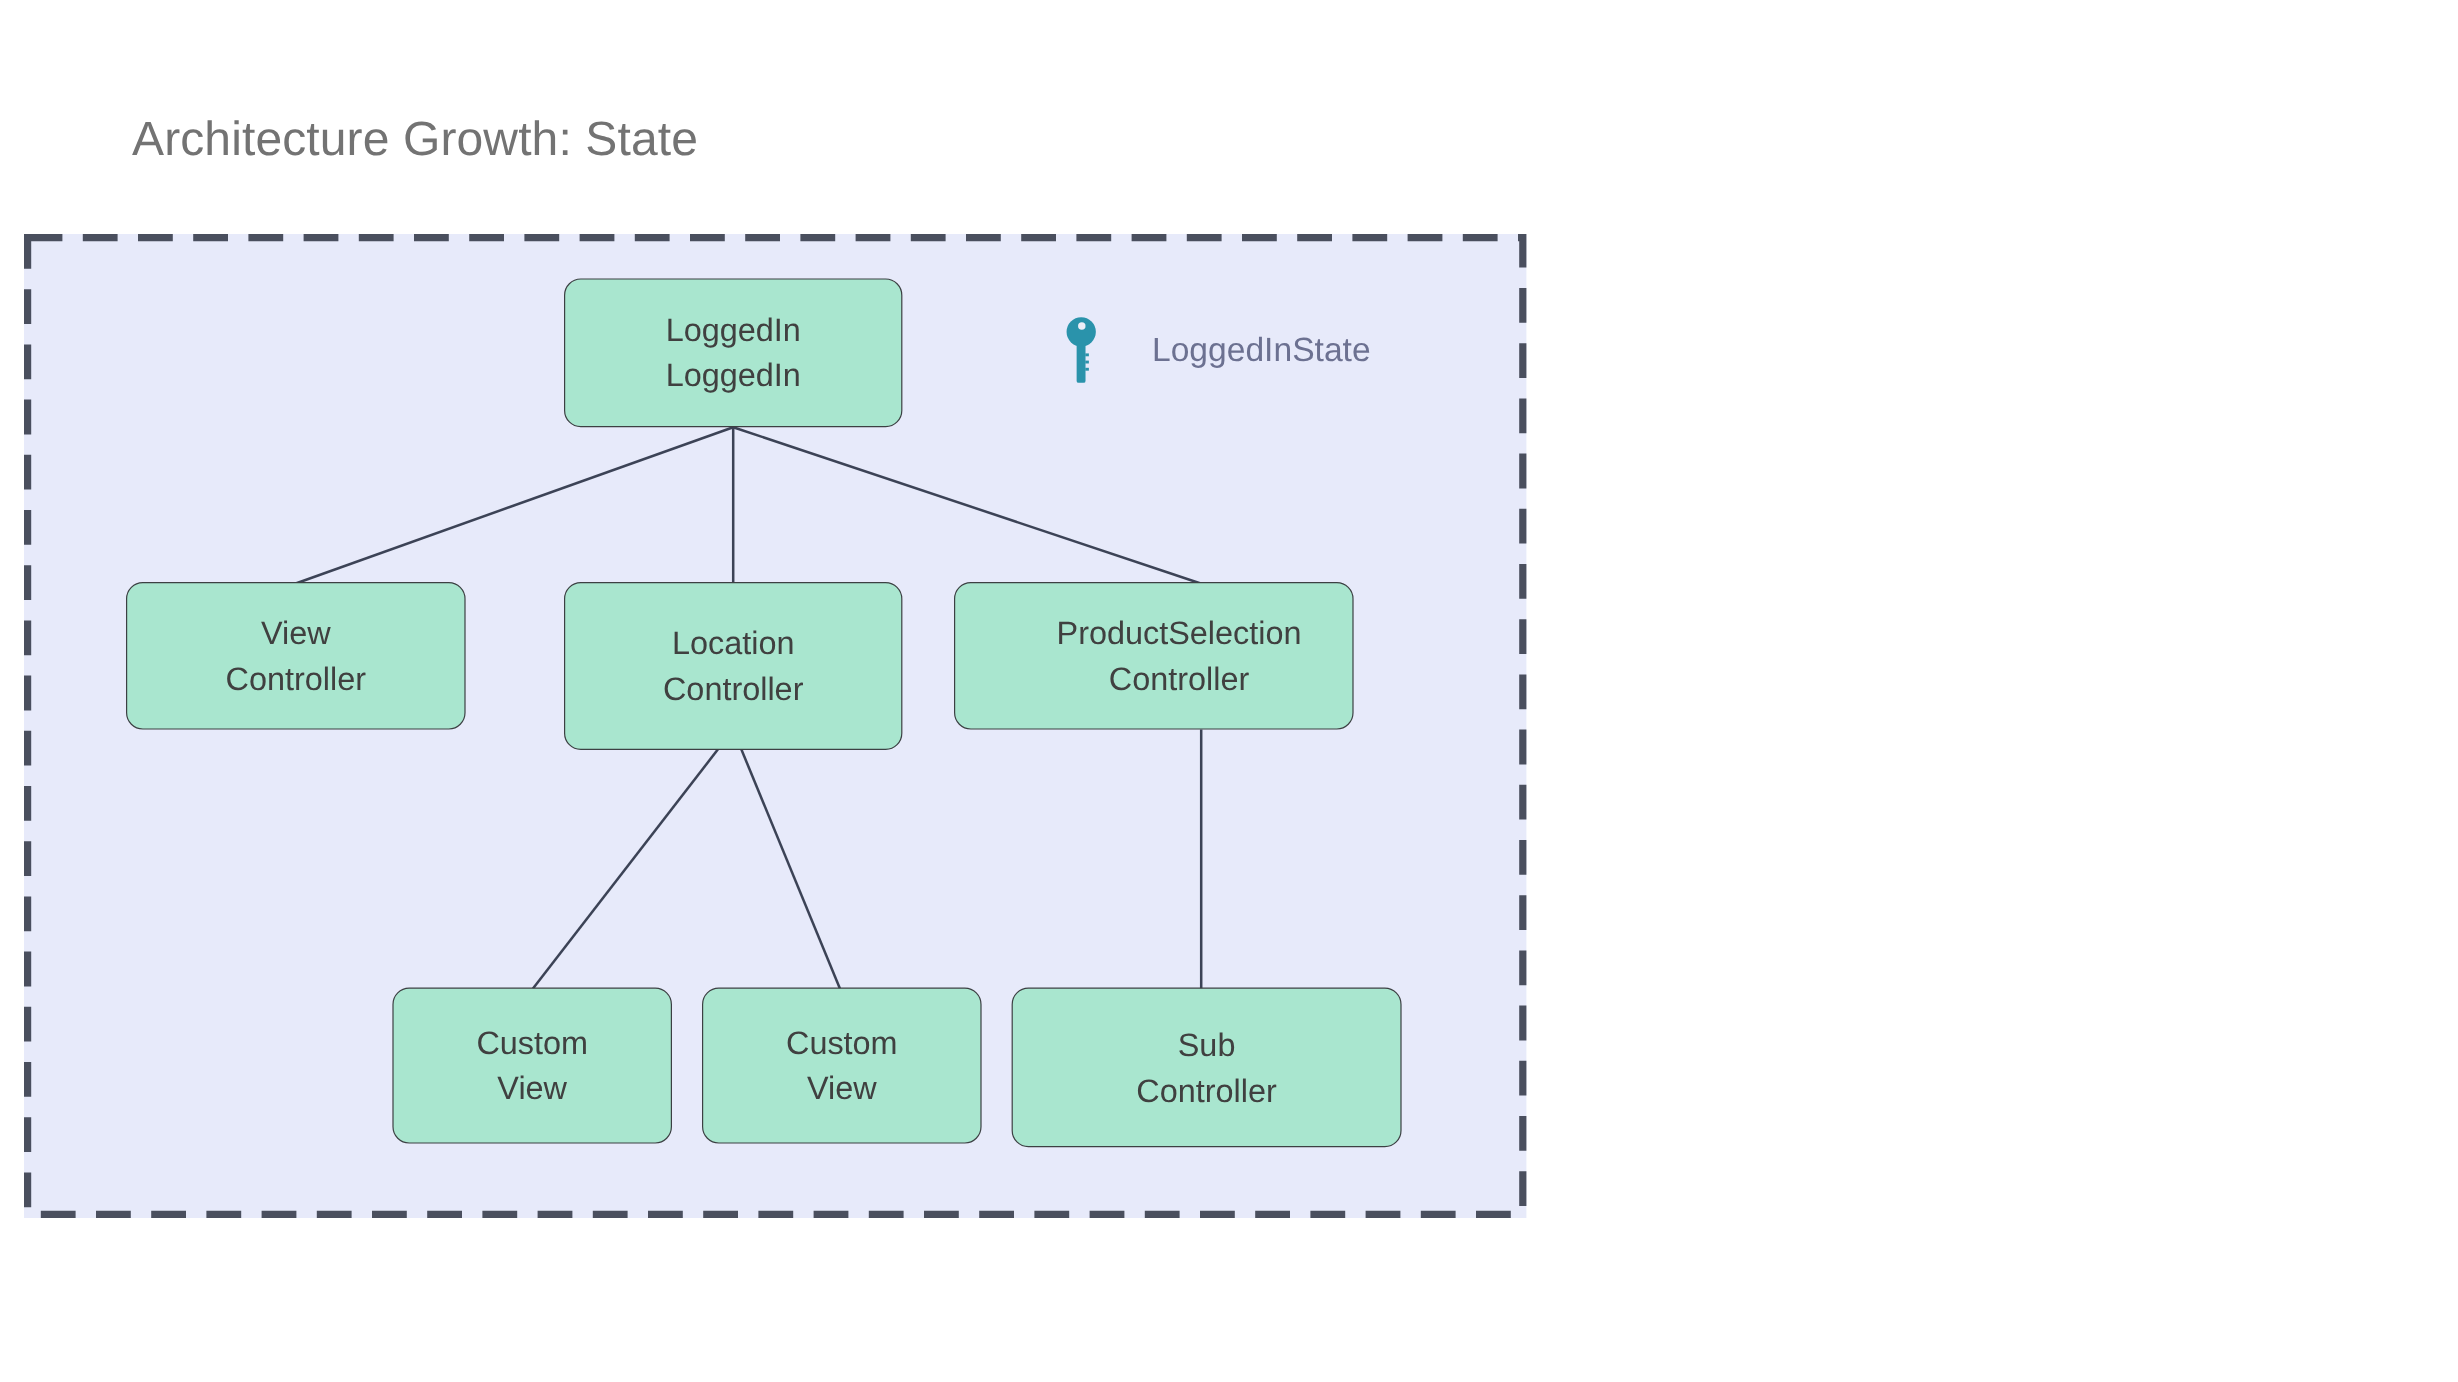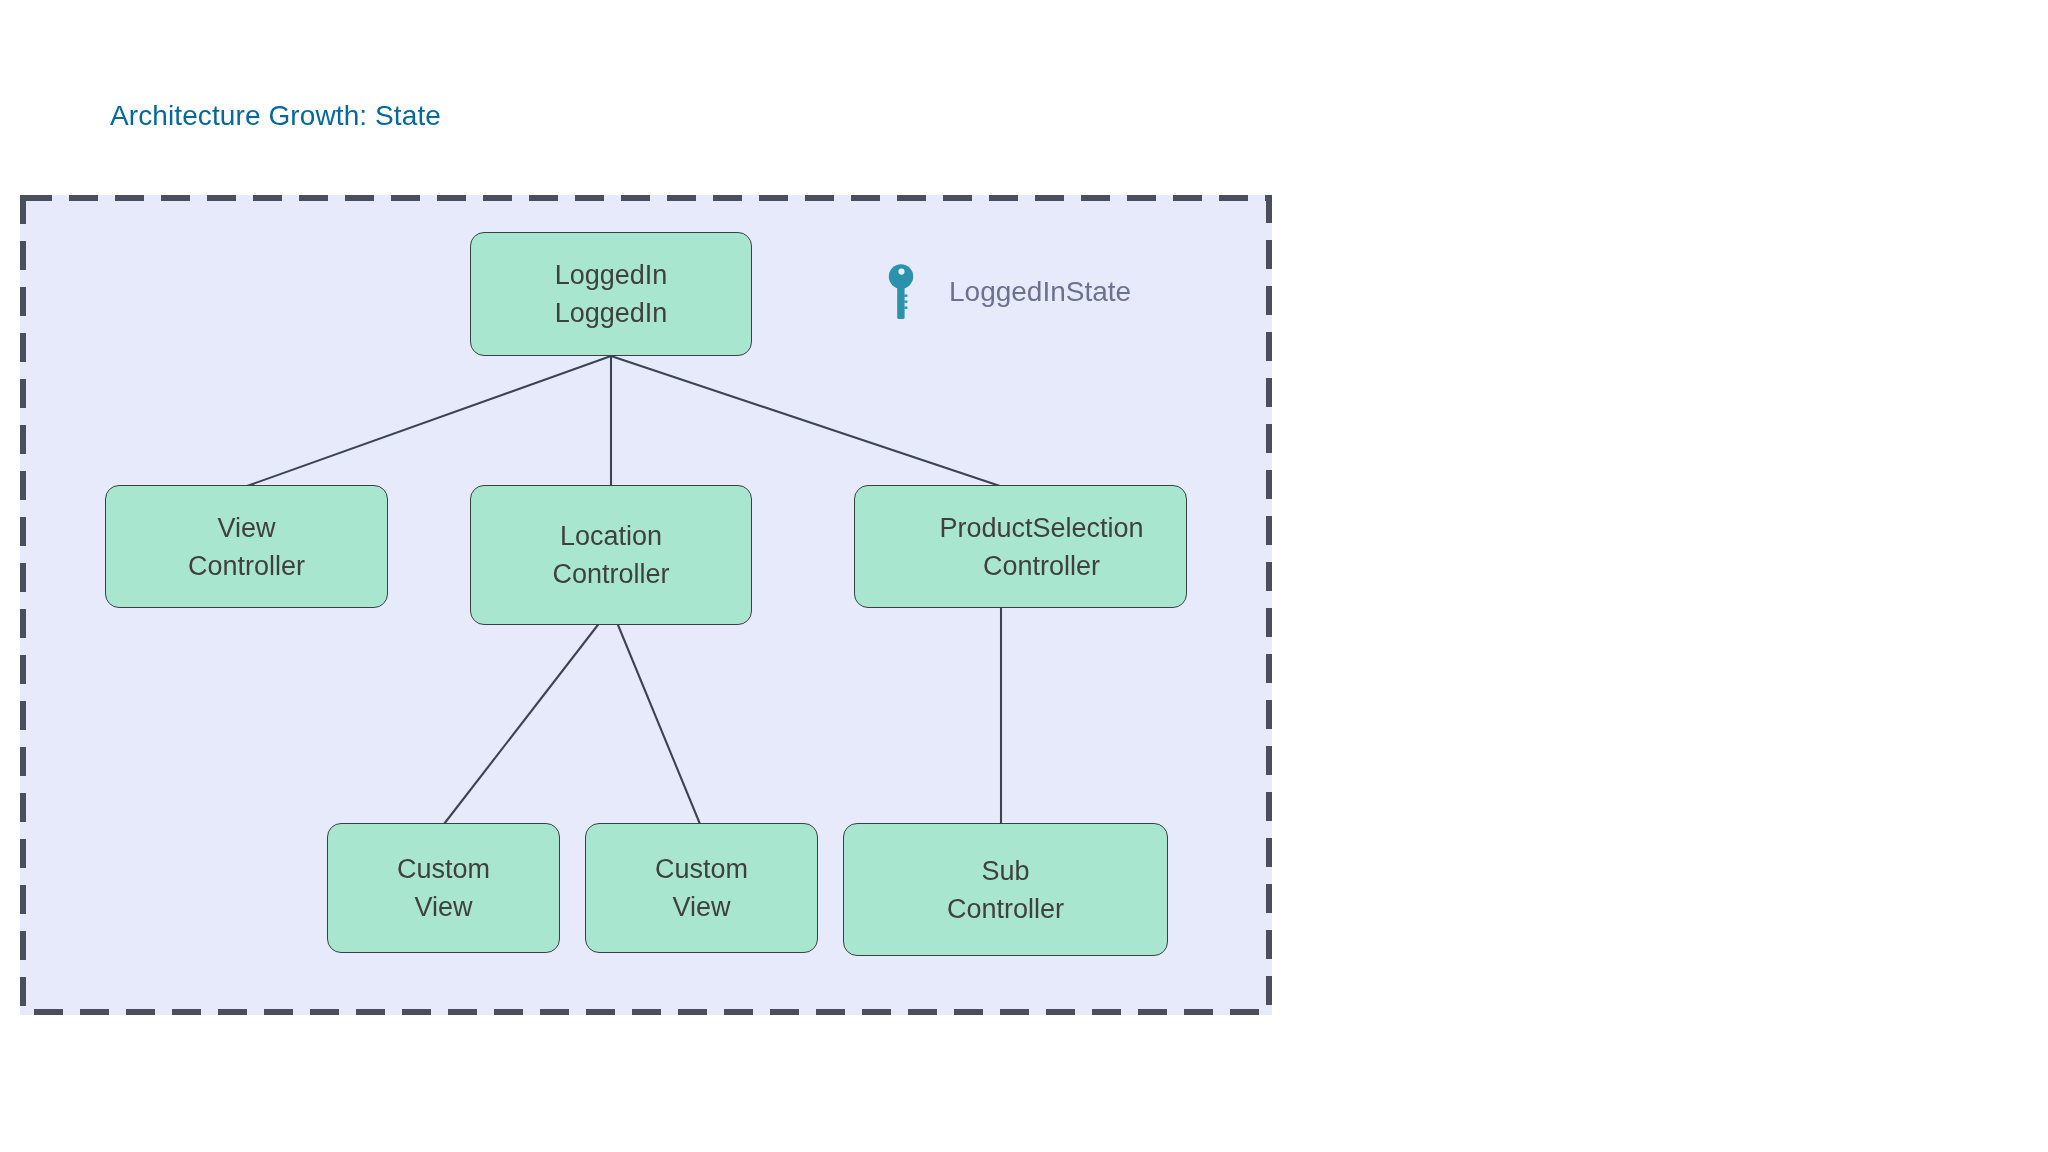--- a/index.html
+++ b/index.html
@@ -22,23 +22,23 @@
     top: 0;
     width: 2048px;
     height: 1152px;
   }
 
   
   #slide-title {
     position: absolute;
     left: 110px;
     top: 96px;
-    font-size: 28px;
+    font-size: 40px;
     line-height: 40px;
-    color: #0369a1;
+    color: #737373;
     font-family: "Liberation Sans", sans-serif;
     white-space: nowrap;
     letter-spacing: 0.1px;
   }
 
   
   #state-container {
     position: absolute;
     left: 20px;
     top: 195px;
@@ -94,20 +94,21 @@
   
   #legend-state {
     position: absolute;
     left: 886px;
     top: 262px;
     height: 60px;
     display: flex;
     flex-direction: row;
     align-items: center;
     z-index: 3;
+    gap: 11px;
   }
   #legend-key-icon {
     width: 30px;
     height: 58px;
     display: block;
     flex: 0 0 auto;
   }
   #legend-state-label {
     margin-left: 33px;
     font-size: 28px;
@@ -155,21 +156,21 @@
   <div class="node" style="left:105px; top:485px; width:283px; height:123px;">
     <span class="line1">View</span>
     <span class="line2">Controller</span>
   </div>
 
   <div class="node" style="left:470px; top:485px; width:282px; height:140px;">
     <span class="line1">Location</span>
     <span class="line2">Controller</span>
   </div>
 
-  <div class="node" style="left:854px; top:485px; width:333px; height:123px;padding-left:42px;">
+  <div class="node" style="left:795px; top:485px; width:333px; height:123px;padding-left:42px;">
     <span class="line1">ProductSelection</span>
     <span class="line2">Controller</span>
   </div>
 
   <div class="node" style="left:327px; top:823px; width:233px; height:130px;">
     <span class="line1">Custom</span>
     <span class="line2">View</span>
   </div>
 
   <div class="node" style="left:585px; top:823px; width:233px; height:130px;">

